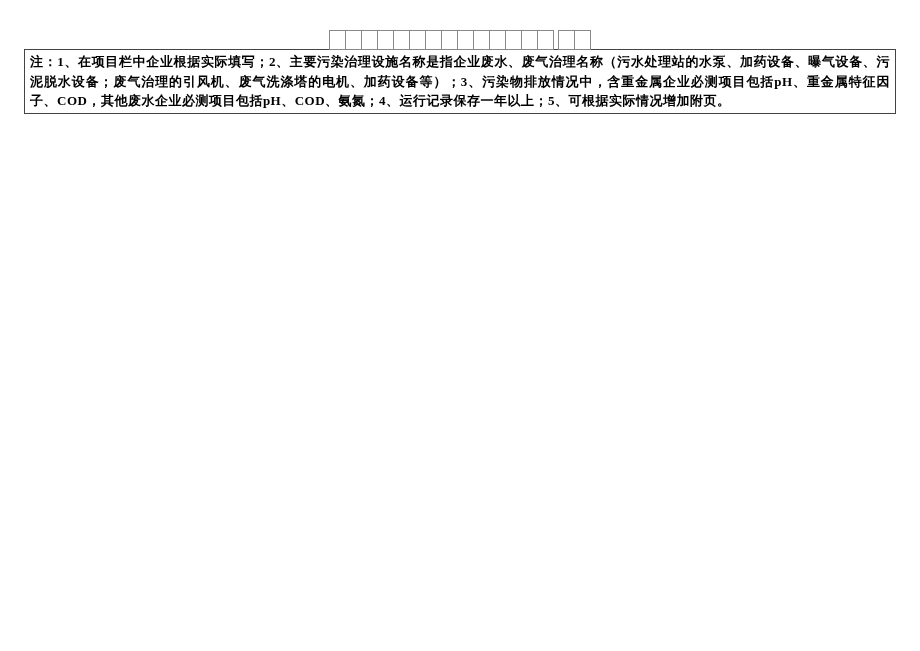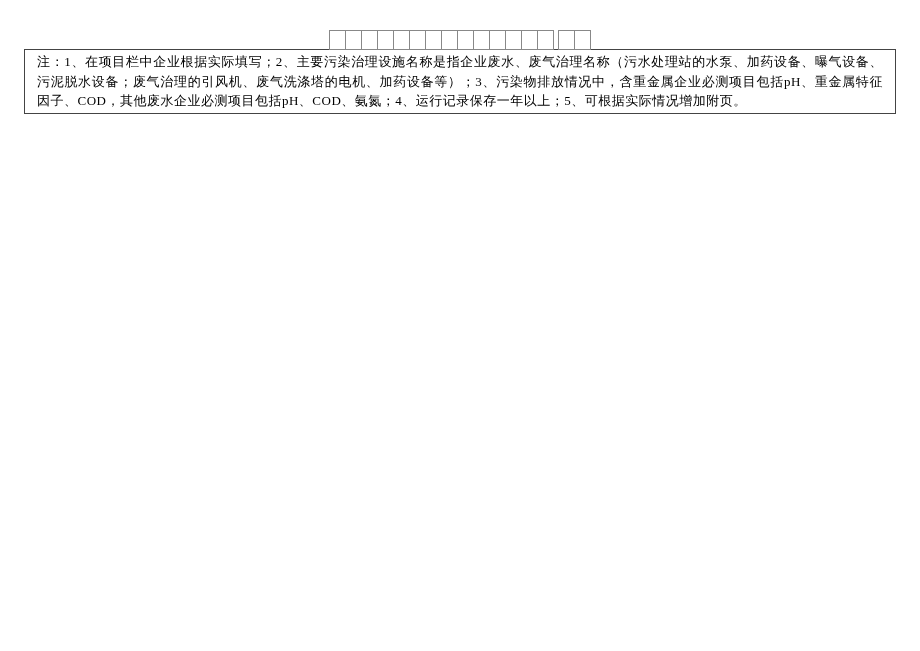--- a/index.html
+++ b/index.html
@@ -29,25 +29,26 @@
       background: #fff;
     }
     .grid-gap {
       width: 4px;
     }
     .wide-cell {
       width: 22px;
     }
     .note-box {
       border: 1px solid #444;
-      padding: 2px 12px;
+      padding: 2px 5px;
       line-height: 1.5;
       letter-spacing: 0.5px;
       text-align: justify;
       margin-top: -1px;
+      font-weight: bold;
     }
   </style>
 </head>
 <body>
 
 <div class="top-row">
   <div class="grid-box">
     <div class="cell"></div>
     <div class="cell"></div>
     <div class="cell"></div>

